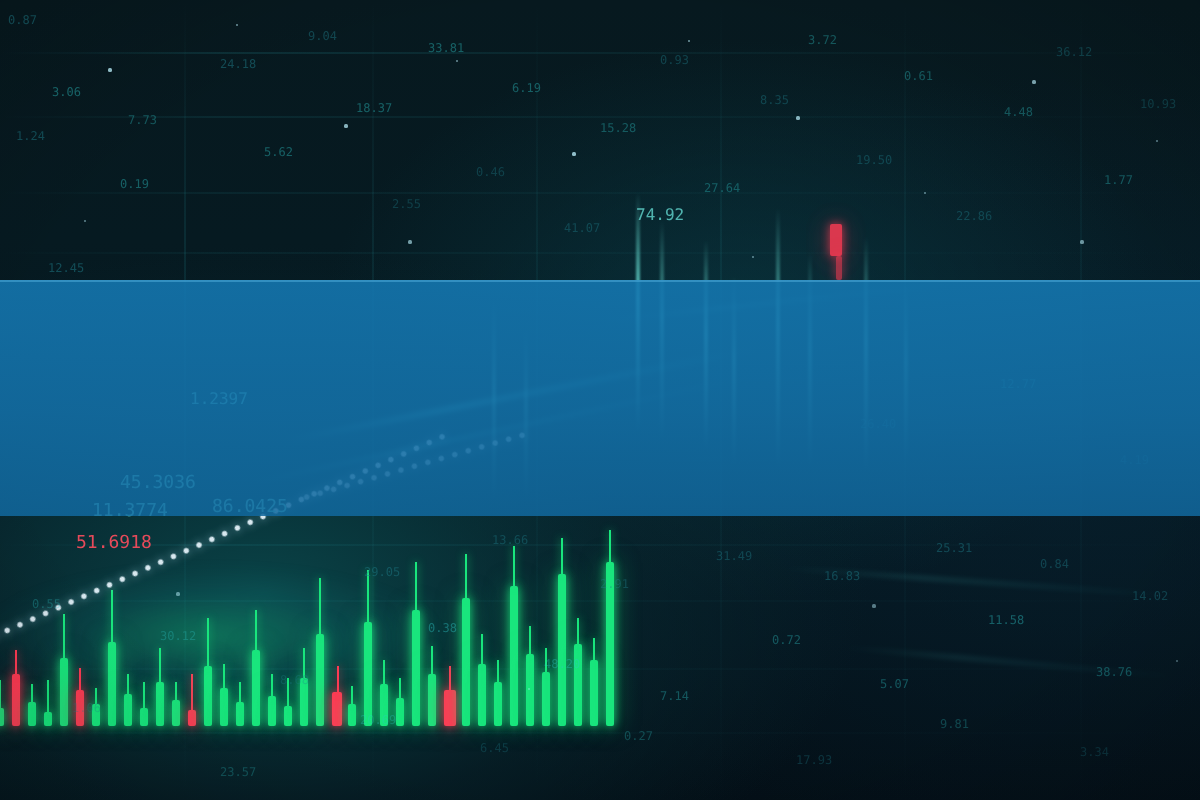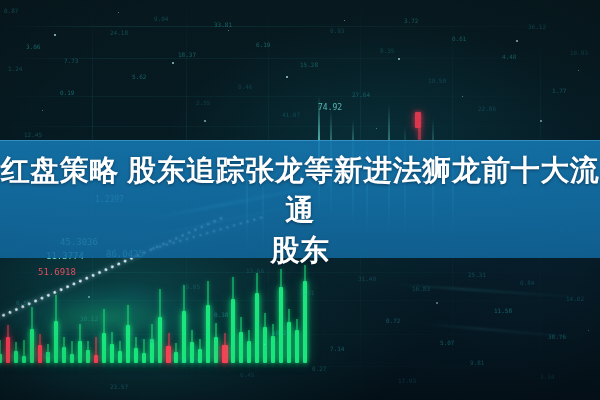--- a/index.html
+++ b/index.html
@@ -379,18 +379,14 @@
     <div class="dot" style="left:264px;top:344px; width:1px;  height:1px;  opacity:.4;"></div>
     <div class="dot" style="left:436px;top:302px; width:1.5px;height:1.5px;opacity:.45;"></div>
     <div class="dot" style="left:588px;top:330px; width:1px;  height:1px;  opacity:.4;"></div>
   </div>
 
   <div class="bg-vignette"></div>
 
   <div class="band"></div>
   <div class="band-top-edge"></div>
 
-  <div class="headline">
-    <span>红盘策略 股东追踪张龙等新进法狮龙前十大流通</span>
-    <span class="l2">股东</span>
-  </div>
 
 </div>
 
 </body></html>

